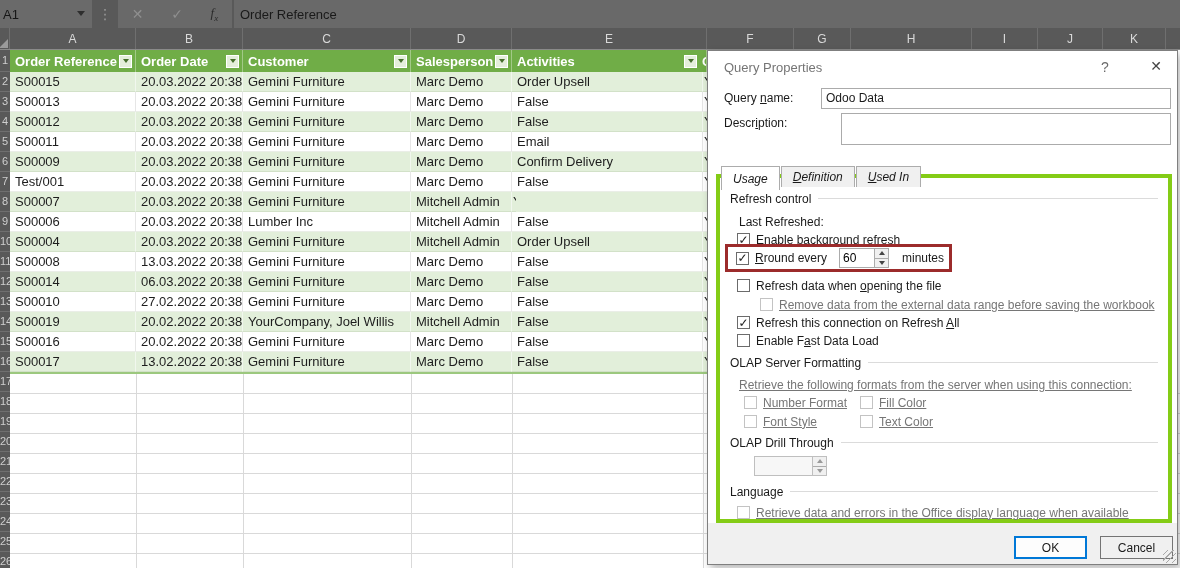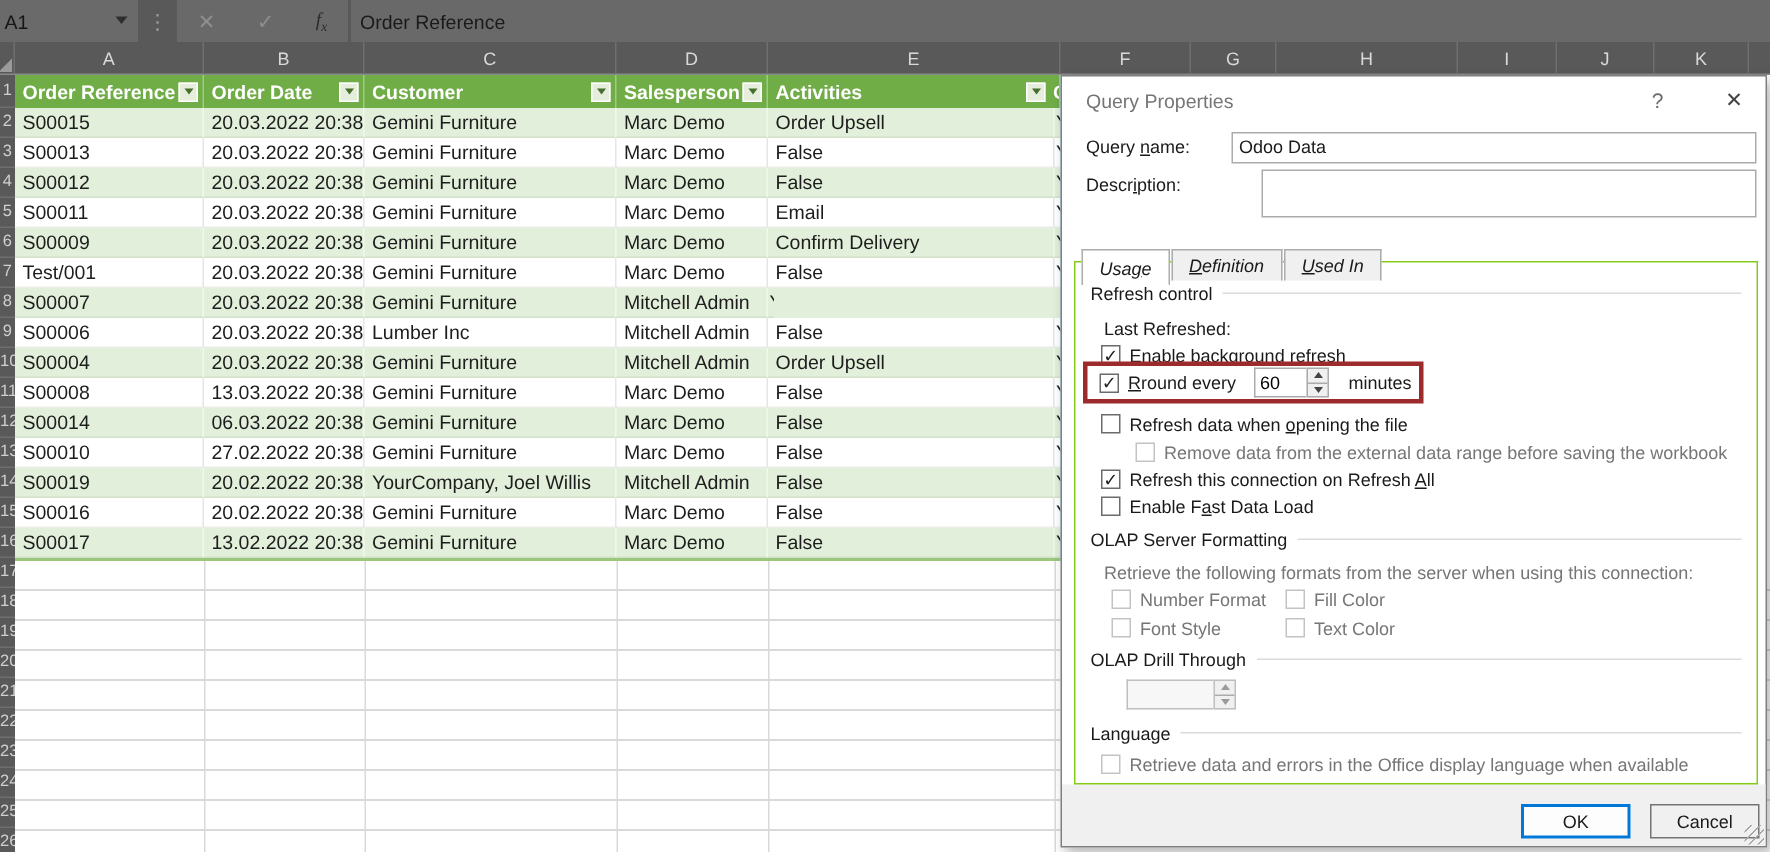--- a/index.html
+++ b/index.html
@@ -69,27 +69,27 @@
   .f-lbl { width:97px; flex:none; }
   .f-inp { flex:1; height:21px; border:1px solid #ABABAB; font-size:12px; padding:0 4px; font-family:"Liberation Sans",sans-serif; color:#1a1a1a; background:#fff; outline:none; }
   .f-ta { flex:1; height:32px; border:1px solid #ABABAB; resize:none; font-family:"Liberation Sans",sans-serif; font-size:12px; padding:2px 4px; outline:none; }
   .k { text-decoration:underline; }
 
   .tabs { position:absolute; left:13px; top:115px; height:24px; display:flex; z-index:3;font-style:italic; }
   .tab { border:1px solid #ACACAC; border-bottom:none; background:#F0F0F0; height:21px; padding:0 11px; display:flex; align-items:center; margin-right:1px; }
   .tab.active { background:#fff; height:24px; position:relative; }
   .tab.active:after { content:""; position:absolute; left:0; right:0; bottom:-1px; height:2px; background:#fff; }
 
-  .panel { position:absolute; left:8px; top:123px; width:456px; height:349px; border:1px solid #84cc16; background:#fff; z-index:2; }
+  .panel { position:absolute; left:8px; top:123px; width:456px; height:349px; border:4px solid #84cc16; background:#fff; z-index:2; }
   .prow { position:absolute; left:0; right:0; height:17px; display:flex; align-items:center; }
   .ghead { position:absolute; left:10px; right:10px; height:15px; display:flex; align-items:center; }
   .gline { flex:1; height:1px; background:#DBDBDB; margin-left:7px; }
   .cb { width:13px; height:13px; flex:none; border:1px solid #6b6b6b; background:#fff; display:inline-flex; align-items:center; justify-content:center; font-size:12px; line-height:1; color:#222; margin-right:6px; overflow:hidden; }
   .cb.dis { border-color:#C3C3C3; color:#9a9a9a; }
-  .dis-t { color:#767676; }
+  .dis-t { color:#767676;text-decoration:underline; }
 
   .redbox { position:absolute; left:5px; top:66px; width:227px; height:28px; border:3px solid #9C2B2B; display:flex; align-items:center; padding-left:8px; background:transparent; }
   .spin { display:flex; align-items:stretch; height:20px; }
   .spin-inp { width:35px; height:20px; border:1px solid #ABABAB; border-right:none; font-size:12px; padding:0 3px; font-family:"Liberation Sans",sans-serif; outline:none; }
   .spin-btns { width:15px; display:flex; flex-direction:column; border:1px solid #ABABAB; background:#F0F0F0; }
   .spin-up, .spin-dn { flex:1; display:flex; align-items:center; justify-content:center; }
   .spin-up { border-bottom:1px solid #ABABAB; }
   .tri-u { width:0; height:0; border-left:3px solid transparent; border-right:3px solid transparent; border-bottom:4px solid #444; }
   .tri-d { width:0; height:0; border-left:3px solid transparent; border-right:3px solid transparent; border-top:4px solid #444; }
   .spin.dis .spin-inp { border-color:#BFBFBF; background:#F7F7F7; }

